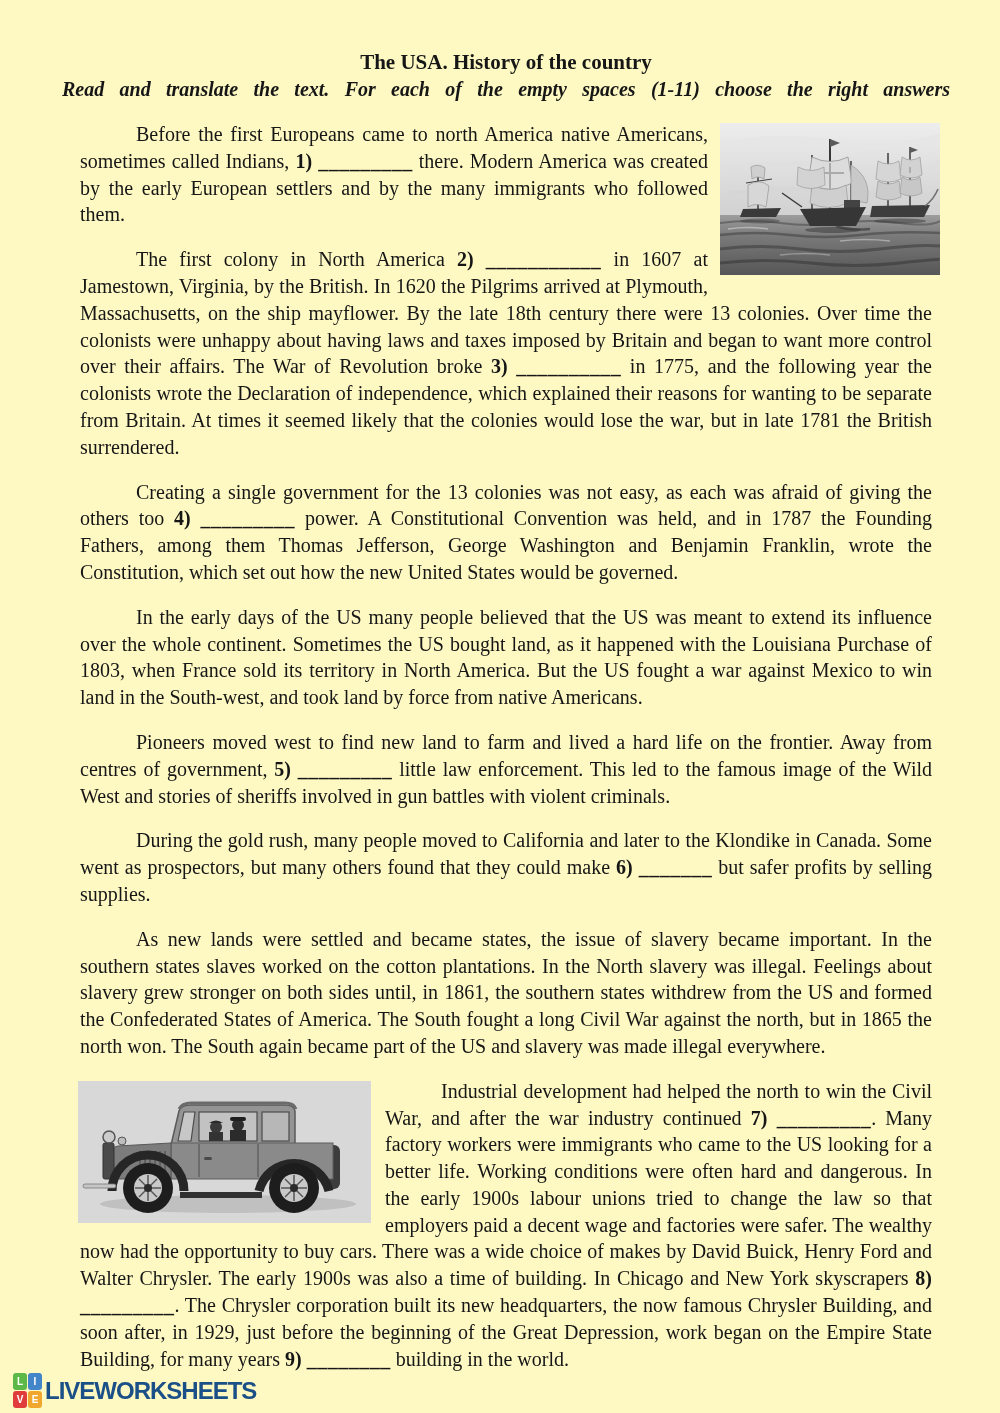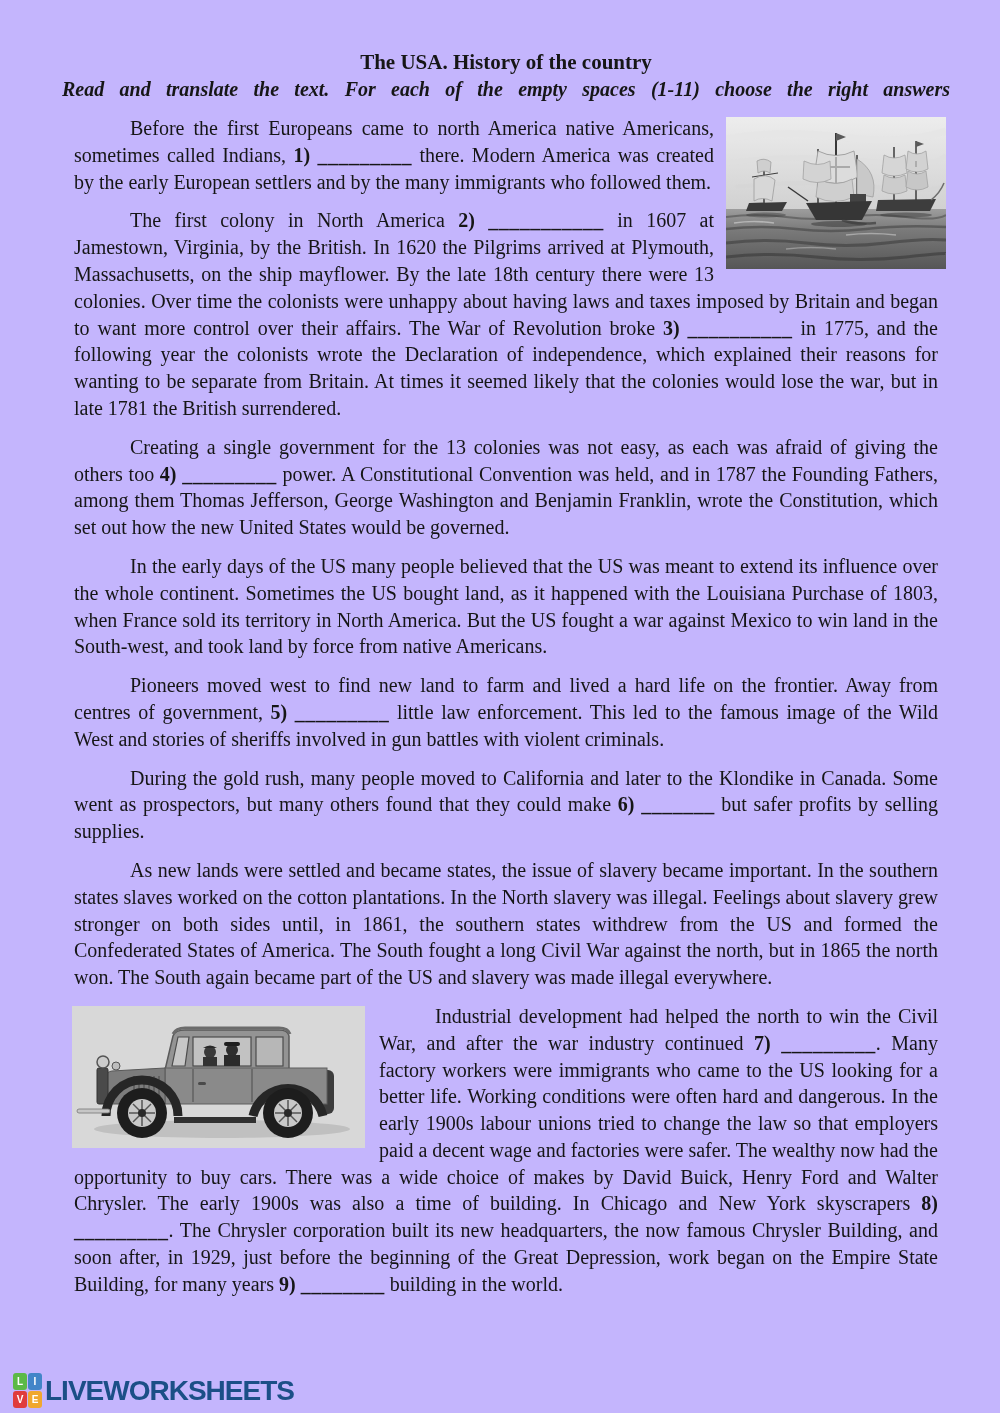--- a/index.html
+++ b/index.html
@@ -1,40 +1,40 @@
 <!DOCTYPE html>
 <html><head>
 <meta charset="utf-8">
 <style>
   html,body { margin:0; padding:0; background:#ffffff; }
   .page {
     position:relative;
     width:1000px;
     height:1413px;
-    background:#c4b5fd;
+    background:#fef9c3;
     overflow:hidden;
     font-family:"Liberation Serif", serif;
     color:#161616;
   }
   .content { padding:48px 50px 0 62px; }
   .title {
     font-size:21px;
     font-weight:bold;
     text-align:center;
     line-height:28px;
   }
   .instr {
     font-size:20px;
     font-weight:bold;
     line-height:27px;
     font-style:italic;
   }
   .instr1 { text-align:justify; text-align-last:justify; }
   p.para {
-    margin:12px;
+    margin:18px;
     font-size:20px;
     line-height:26.8px;
     text-align:justify;
     text-indent:56px;
   }
   .blank {
     font-weight:bold;
     letter-spacing:0.5px;
     white-space:nowrap;
   }
@@ -70,21 +70,21 @@
     display:flex;
     align-items:center;
     justify-content:center;
     color:#ffffff;
     font:bold 10px "Liberation Sans", sans-serif;
     border-radius:3px;
   }
   .brand {
     font-family:"Liberation Sans", sans-serif;
     font-weight:bold;
-    font-size:28px;
+    font-size:24px;
     letter-spacing:-1px;
     color:#1b4f87;
     margin-left:2px;
   }
 </style>
 </head>
 <body>
 
 <div class="page">
   <div class="content">

